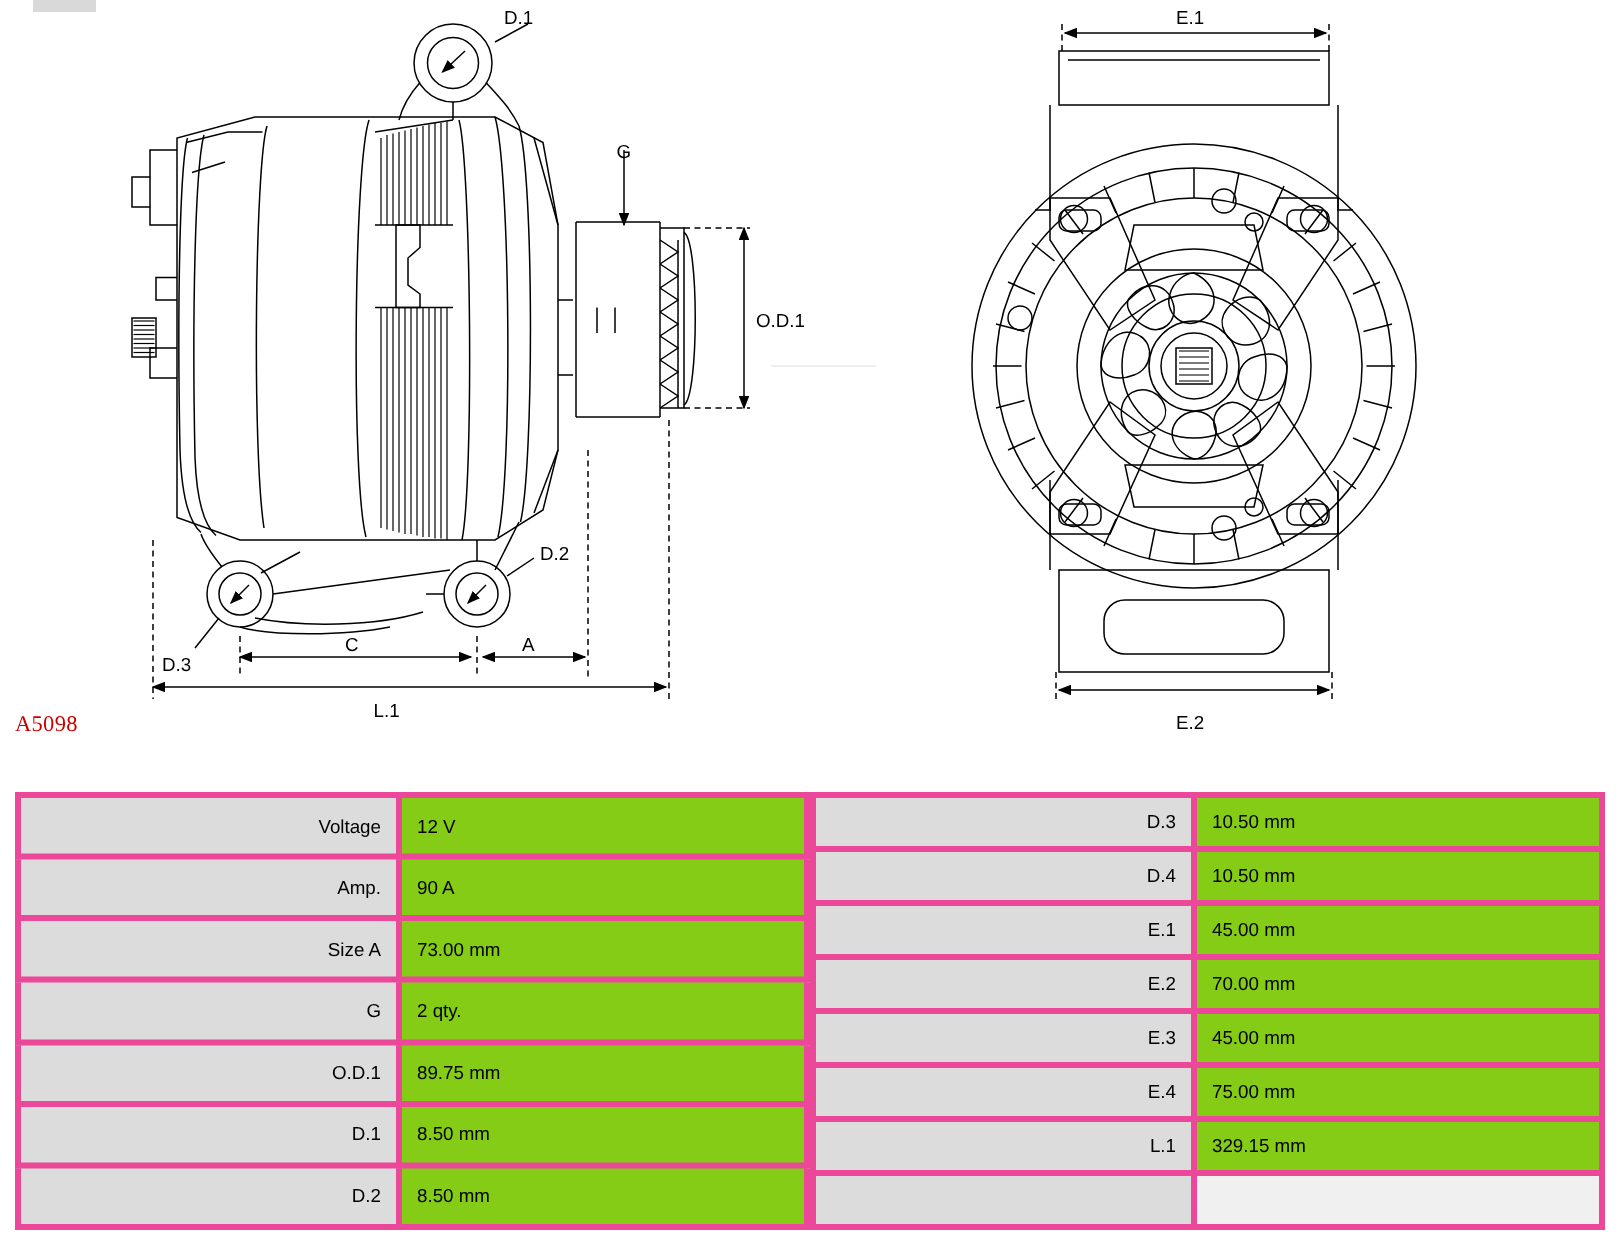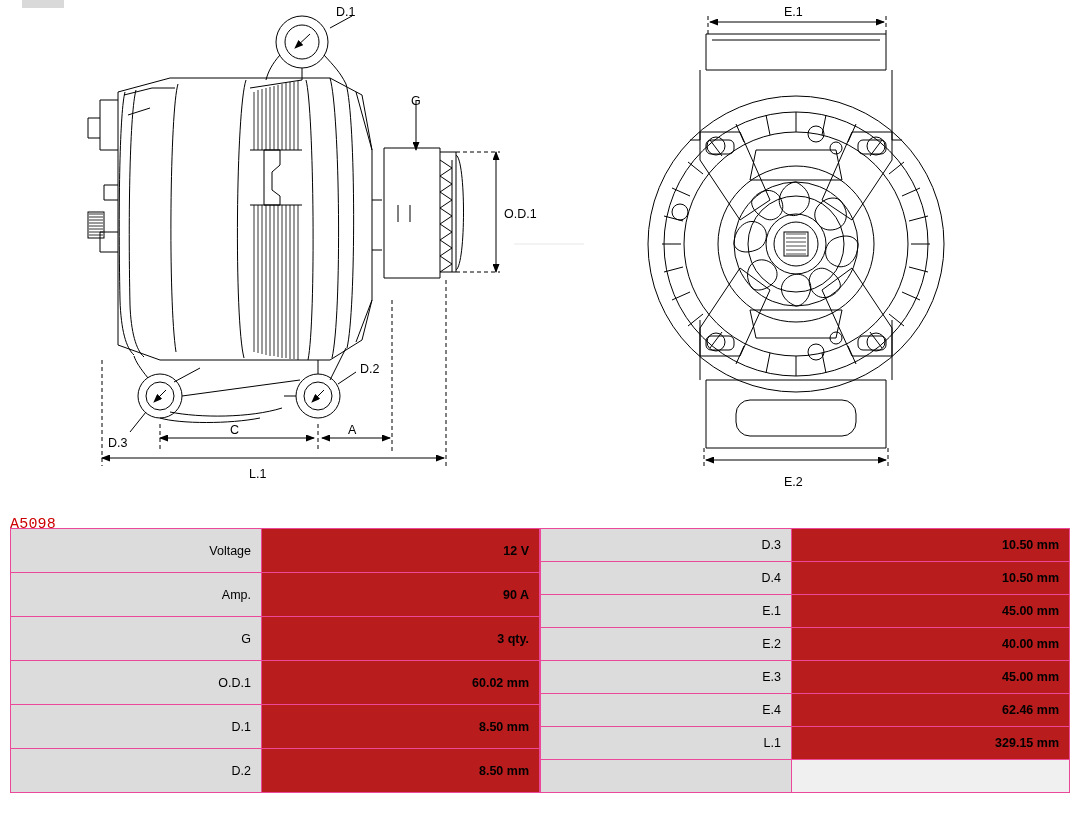--- a/index.html
+++ b/index.html
@@ -19,57 +19,56 @@
     position: relative;
     width: 1080px;
     height: 490px;
   }
   .drawing-area svg {
     display: block;
   }
   .part-number {
     position: absolute;
     left: 10px;
-    top: 516px;
+    top: 475px;
     font-size: 15px;
     color: #cc0000;
-    font-family: Liberation Mono, monospace;
+    font-family: Liberation Serif, serif;
     letter-spacing: 0.2px;
   }
   .spec-tables {
     position: absolute;
     left: 10px;
     top: 528px;
     width: 1060px;
     display: flex;
     gap: 0px;
   }
   table.spec {
     border-collapse: collapse;
     width: 530px;
     table-layout: fixed;
   }
   table.spec td {
-    border: 1px solid #ec4899;
+    border: 4px solid #ec4899;
     height: 32px;
     font-size: 12.5px;
     padding: 0 10px;
     vertical-align: middle;
   }
   td.label {
     background: #dcdcdc;
     text-align: right;
     width: 230px;
     color: #000;
   }
   td.value {
-    background: #b91c1c;
-    text-align: right;
+    background: #84cc16;
+    text-align: left;
     color: #000;
-    font-weight: bold;
   }
   td.empty-label {
     background: #dcdcdc;
   }
   td.empty-value {
     background: #f0f0f0;
   }
   
   .dim-label {
     font-family: "Liberation Sans", sans-serif;
@@ -335,26 +334,30 @@
     <tbody>
       <tr>
           <td class="label">Voltage</td>
           <td class="value">12 V</td>
         </tr>
       <tr>
           <td class="label">Amp.</td>
           <td class="value">90 A</td>
         </tr>
       <tr>
+          <td class="label">Size A</td>
+          <td class="value">73.00 mm</td>
+        </tr>
+      <tr>
           <td class="label">G</td>
-          <td class="value">3 qty.</td>
+          <td class="value">2 qty.</td>
         </tr>
       <tr>
           <td class="label">O.D.1</td>
-          <td class="value">60.02 mm</td>
+          <td class="value">89.75 mm</td>
         </tr>
       <tr>
           <td class="label">D.1</td>
           <td class="value">8.50 mm</td>
         </tr>
       <tr>
           <td class="label">D.2</td>
           <td class="value">8.50 mm</td>
         </tr>
     </tbody>
@@ -369,29 +372,29 @@
       <tr>
           <td class="label">D.4</td>
           <td class="value">10.50 mm</td>
         </tr>
       <tr>
           <td class="label">E.1</td>
           <td class="value">45.00 mm</td>
         </tr>
       <tr>
           <td class="label">E.2</td>
-          <td class="value">40.00 mm</td>
+          <td class="value">70.00 mm</td>
         </tr>
       <tr>
           <td class="label">E.3</td>
           <td class="value">45.00 mm</td>
         </tr>
       <tr>
           <td class="label">E.4</td>
-          <td class="value">62.46 mm</td>
+          <td class="value">75.00 mm</td>
         </tr>
       <tr>
           <td class="label">L.1</td>
           <td class="value">329.15 mm</td>
         </tr>
       <tr>
           <td class="empty-label"></td>
           <td class="empty-value"></td>
         </tr>
     </tbody>

